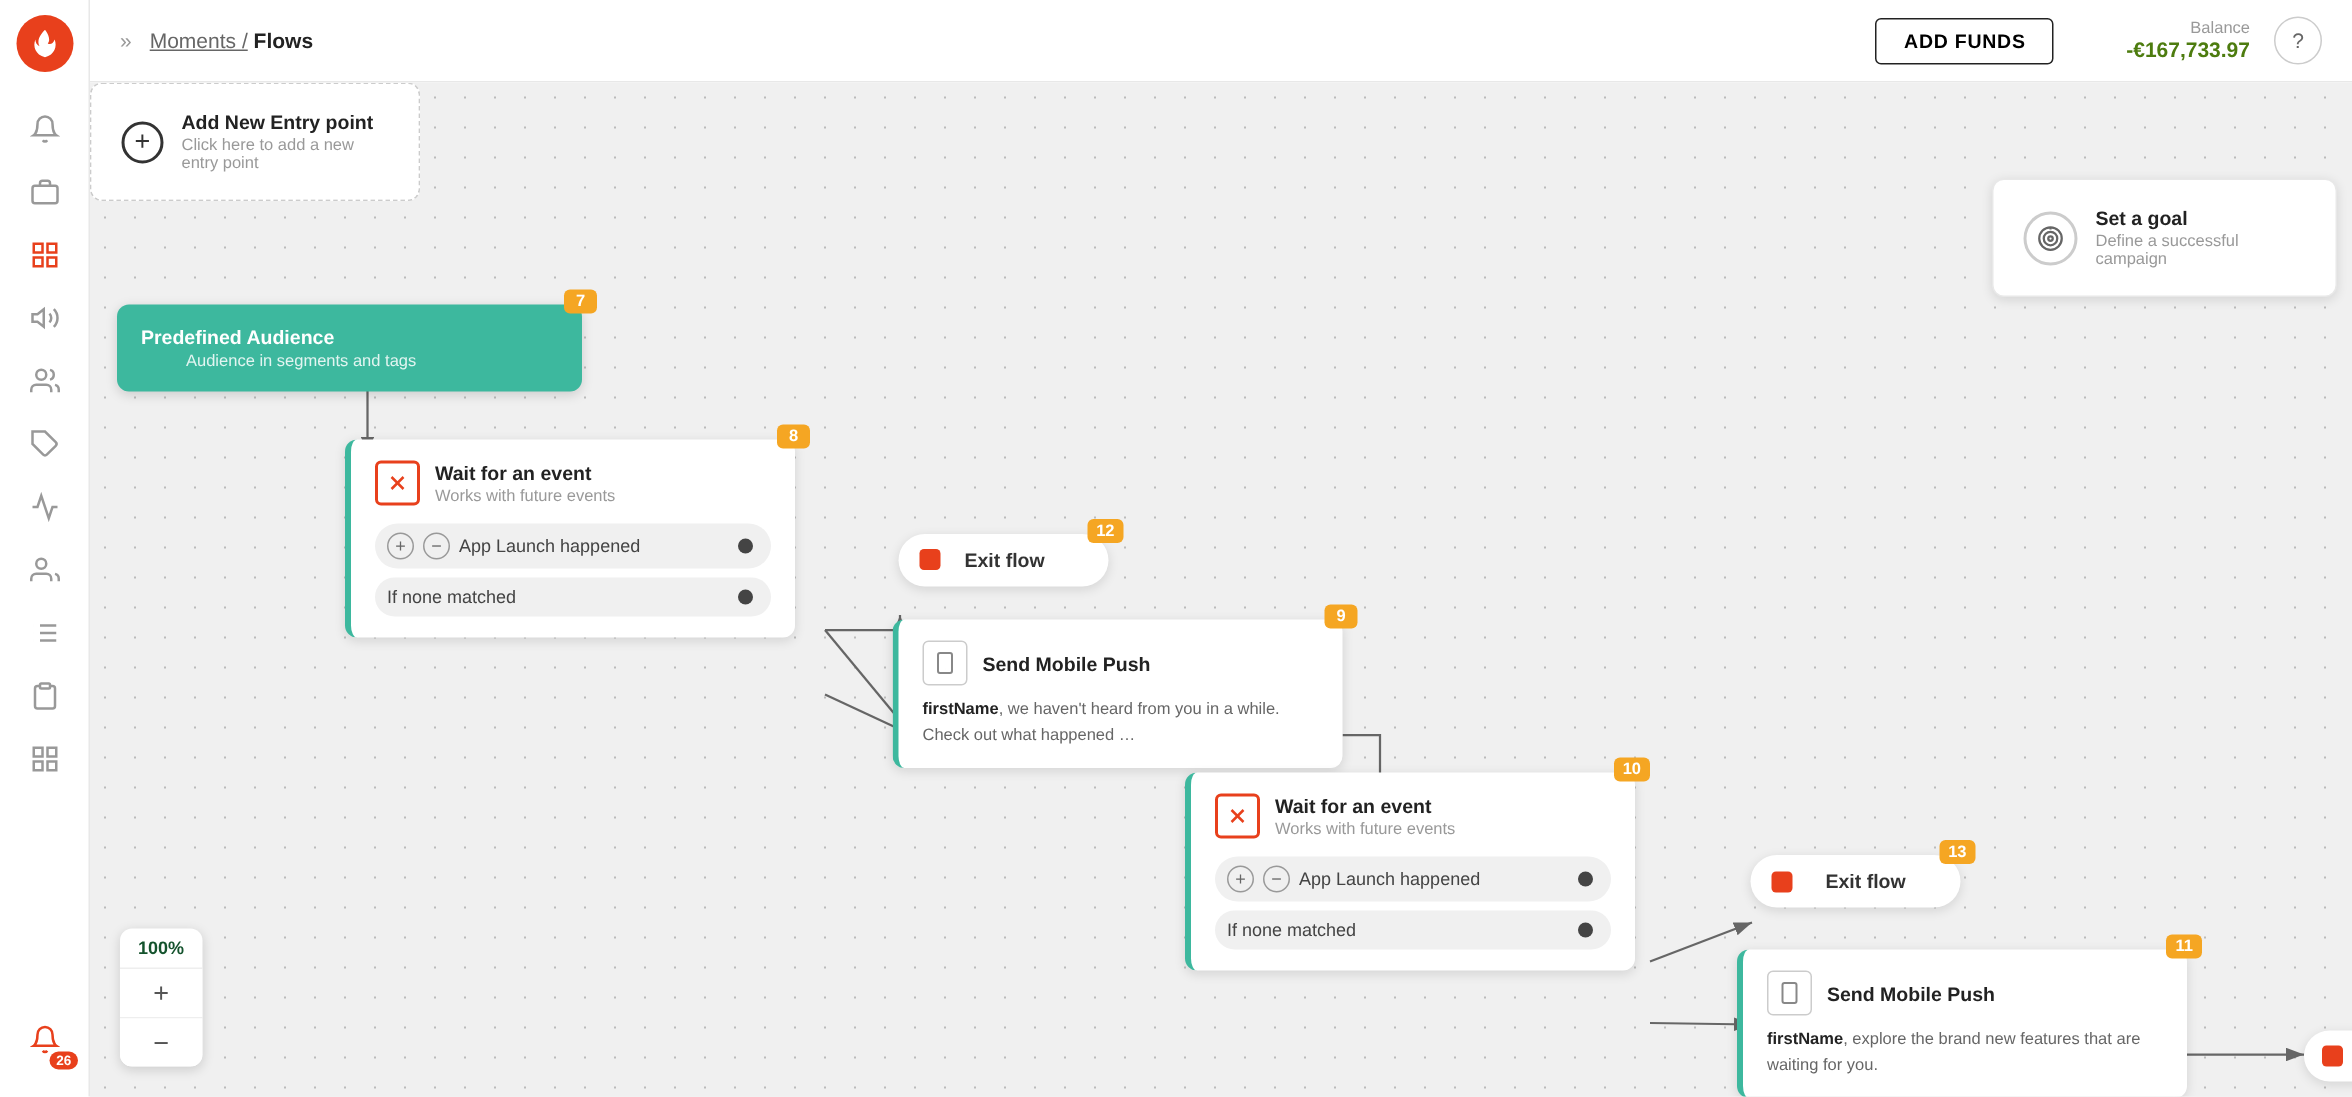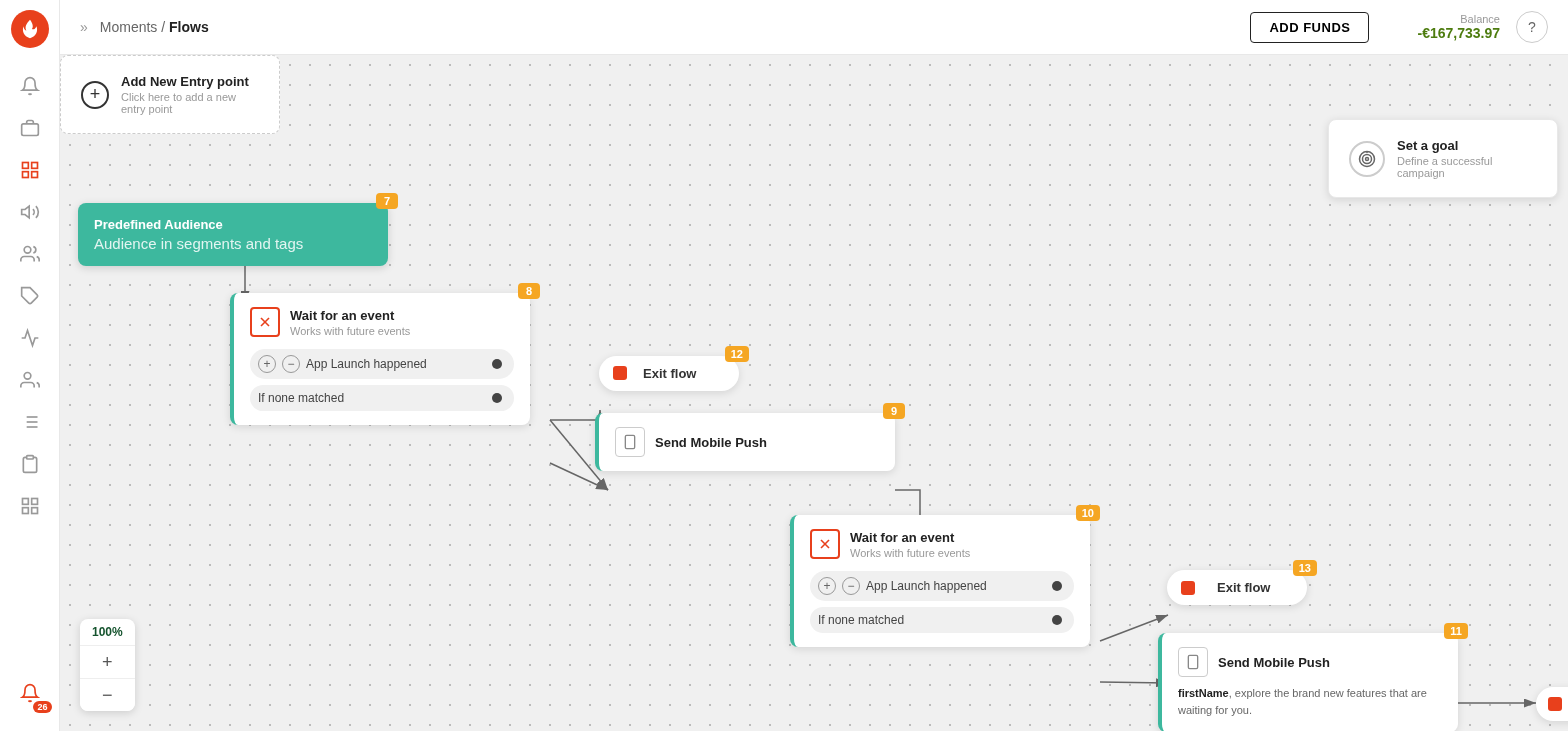--- a/index.html
+++ b/index.html
@@ -108,21 +108,21 @@
     .goal-text h4 { font-size: 13px; font-weight: 700; color: #222; }
     .goal-text p { font-size: 11px; color: #999; margin-top: 2px; }
 
     
     .audience-card {
       left: 18px; top: 148px; width: 310px; padding: 14px 16px;
       background: #3db89e; border-radius: 8px;
       box-shadow: 0 2px 8px rgba(0,0,0,0.15);
     }
     .audience-card h4 { font-size: 13px; font-weight: 700; color: white; }
-    .audience-card p { font-size: 15px; color: rgba(255,255,255,0.85); margin-top: 3px; }
+    .audience-card p { font-size: 11px; color: rgba(255,255,255,0.85); margin-top: 3px; margin-left: 30px; }
 
     
     .wait-card {
       left: 170px; top: 238px; width: 300px; padding: 14px 16px;
       border-left: 4px solid #3db89e; border-radius: 8px;
     }
     .wait-card-2 {
       left: 730px; top: 460px; width: 300px; padding: 14px 16px;
       border-left: 4px solid #3db89e; border-radius: 8px;
     }
@@ -311,21 +311,21 @@
           <path d="M18 8A6 6 0 0 0 6 8c0 7-3 9-3 9h18s-3-2-3-9"></path>
           <path d="M13.73 21a2 2 0 0 1-3.46 0"></path>
         </svg>
     </div>
   </div>
 </div>
 
 <div class="header">
   <div class="header-chevron">»</div>
   <div class="header-breadcrumb">
-    <span style="color:#666; font-weight:400;">Moments /</span>
+    <span style="color:#666; font-weight:400;text-decoration:underline;">Moments /</span>
     <span> Flows</span>
   </div>
   <div class="header-actions">
     <button class="add-funds-btn">ADD FUNDS</button>
     <div class="balance-info">
       <div class="balance-label">Balance</div>
       <div class="balance-amount">-€167,733.97</div>
     </div>
     <div class="help-btn">?</div>
   </div>
@@ -432,20 +432,23 @@
       <div class="card-badge">9</div>
       <div class="push-header">
         <div class="push-icon">
           <svg viewBox="0 0 24 24" fill="none" stroke="#888" stroke-width="2" width="16" height="16">
               <rect x="5" y="2" width="14" height="20" rx="2"></rect>
               <line x1="12" y1="18" x2="12.01" y2="18"></line>
             </svg>
         </div>
         <div class="push-title">Send Mobile Push</div>
       </div>
+      <div class="push-body">
+        <strong>firstName</strong><span>, we haven't heard from you in a while. Check out what happened …</span>
+      </div>
     </div>
 
     <div class="card wait-card-2">
       <div class="card-badge">10</div>
       <div class="wait-header">
         <div class="wait-icon">
           <svg viewBox="0 0 24 24" fill="none" stroke="#e8401c" stroke-width="2.5">
               <line x1="18" y1="6" x2="6" y2="18"></line>
               <line x1="6" y1="6" x2="18" y2="18"></line>
             </svg>

